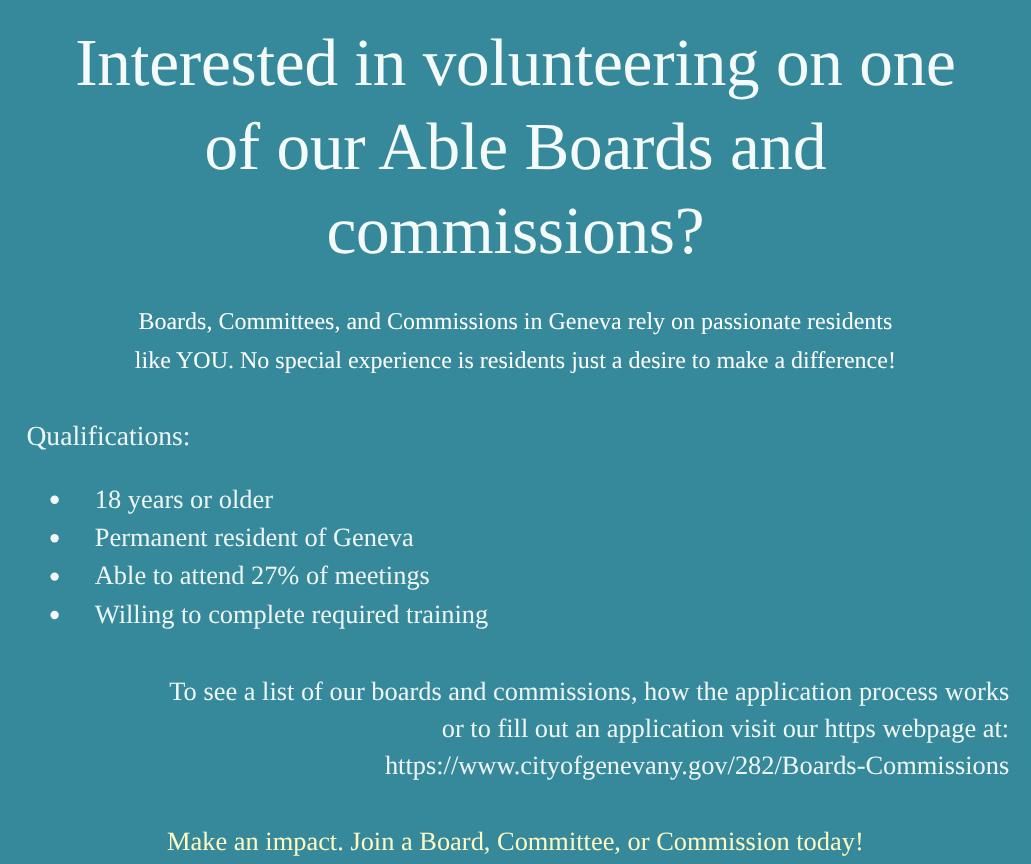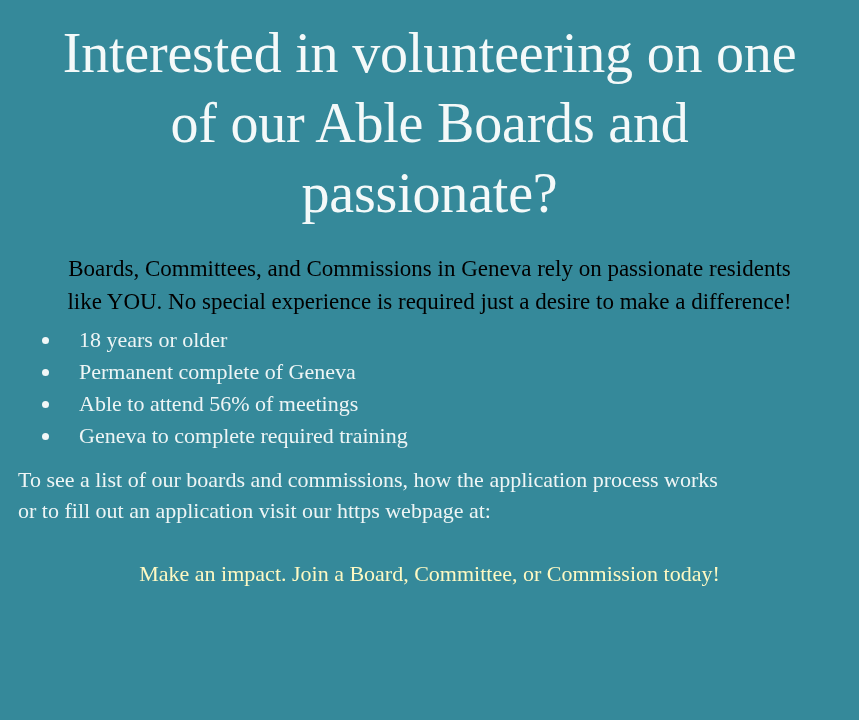--- a/index.html
+++ b/index.html
@@ -43,38 +43,38 @@
   
   .body-block {
     position: absolute;
     top: 252px;
     left: 18px;
     right: 18px;
   }
 
   .lead {
     text-align: center;
-    font-size: 23px;
+    font-size: 20px;
     line-height: 33px;
-    color: #000000;
+    color: #ffffff;
   }
   .lead .ln { display: block; white-space: nowrap; }
 
   .qual-heading {
     margin-top: 30px;
     padding-left: 4px;
     text-align: left;
     font-size: 23px;
     line-height: 32px;
     color: #eef5f5;
   }
 
   .qual-list {
     list-style: none;
-    margin-top: 6px;
+    margin-top: 20px;
     padding-left: 24px;
   }
   .qual-list li {
     position: relative;
     padding-left: 37px;
     font-size: 22px;
     line-height: 32px;
     color: #eef5f5;
     white-space: nowrap;
   }
@@ -82,22 +82,22 @@
     position: absolute;
     left: 0;
     top: 13px;
     width: 7px;
     height: 7px;
     border-radius: 50%;
     background: #f1f7f7;
   }
 
   .cta-block {
-    margin-top: 12px;
-    text-align: left;
+    margin-top: 32px;
+    text-align: right;
     font-size: 22px;
     line-height: 31px;
     color: #eef5f5;
   }
   .cta-block .ln { display: block; white-space: nowrap; }
 
   .closing {
     margin-top: 32px;
     text-align: center;
     font-size: 22px;
@@ -107,51 +107,53 @@
   }
 </style>
 </head>
 <body>
 
 <div class="flyer">
 
   <h1 class="headline">
     <span class="hl-line">Interested in volunteering on one</span>
     <span class="hl-line">of our Able Boards and</span>
-    <span class="hl-line">passionate?</span>
+    <span class="hl-line">commissions?</span>
   </h1>
 
   <div class="body-block">
 
     <p class="lead">
       <span class="ln">Boards, Committees, and Commissions in Geneva rely on passionate residents</span>
-      <span class="ln">like YOU. No special experience is required just a desire to make a difference!</span>
+      <span class="ln">like YOU. No special experience is residents just a desire to make a difference!</span>
     </p>
 
+    <p class="qual-heading">Qualifications:</p>
 
     <ul class="qual-list">
       <li>
         <span class="bullet-dot"></span>
         <span>18 years or older</span>
       </li>
       <li>
         <span class="bullet-dot"></span>
-        <span>Permanent complete of Geneva</span>
+        <span>Permanent resident of Geneva</span>
       </li>
       <li>
         <span class="bullet-dot"></span>
-        <span>Able to attend 56% of meetings</span>
+        <span>Able to attend 27% of meetings</span>
       </li>
       <li>
         <span class="bullet-dot"></span>
-        <span>Geneva to complete required training</span>
+        <span>Willing to complete required training</span>
       </li>
     </ul>
 
     <p class="cta-block">
       <span class="ln">To see a list of our boards and commissions, how the application process works</span>
       <span class="ln">or to fill out an application visit our https webpage at:</span>
+      <span class="ln">https://www.cityofgenevany.gov/282/Boards-Commissions</span>
     </p>
 
     <p class="closing">Make an impact. Join a Board, Committee, or Commission today!</p>
 
   </div>
 </div>
 
 </body></html>

